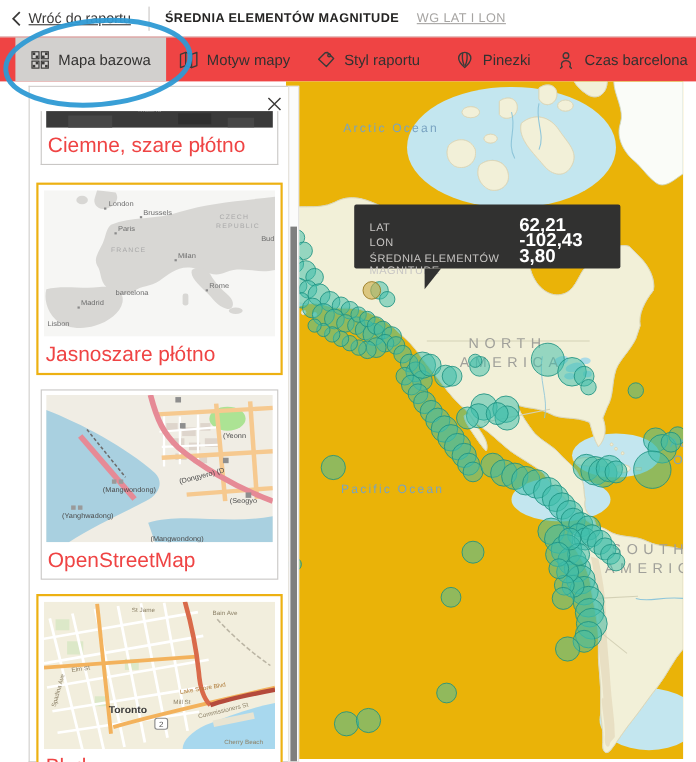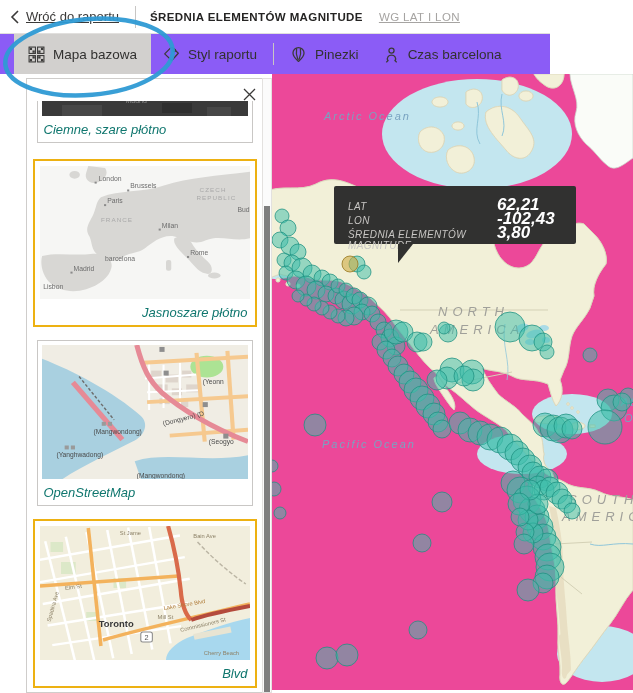--- a/index.html
+++ b/index.html
@@ -6,62 +6,62 @@
   #page{position:relative;width:633px;height:693px;overflow:hidden;background:#fff;
         font-family:"Liberation Sans","DejaVu Sans",sans-serif;color:#252423;}
   
   #topbar{position:absolute;left:0;top:0;width:633px;height:33px;display:flex;align-items:center;background:#fff;}
   #back{display:flex;align-items:center;gap:6px;margin-left:10px;cursor:pointer;}
   #back .lbl{font-size:13px;color:#3b3a39;text-decoration:underline;}
   #tb-sep{width:1px;height:22px;background:#c8c6c4;margin:0 14px 0 16px;}
   #vtitle{font-size:11.5px;font-weight:bold;letter-spacing:.4px;color:#252423;}
   #vsub{font-size:11.5px;letter-spacing:.4px;color:#a6a4a2;margin-left:16px;text-decoration:underline;}
   
-  #toolbar{position:absolute;left:0;top:33px;width:550px;height:41px;background:#8b5cf6;
+  #toolbar{position:absolute;left:0;top:33px;width:633px;height:41px;background:#ef4444;
            border-top:1px solid #e1dfdd;display:flex;align-items:stretch;box-sizing:border-box;}
   .titem{display:flex;align-items:center;gap:8px;padding:0 12px;font-size:13.5px;color:#323130;cursor:pointer;white-space:nowrap;}
   .titem.sel{background:#d2d0ce;padding:0 14px;margin-left:14px;}
   .titem svg{flex:0 0 auto;}
   .tsep{width:1px;background:#c8c6c4;margin:9px 4px;}
   
   #panel{position:absolute;left:26px;top:78px;width:236px;height:615px;background:#fff;
          border:1px solid #cfcdcb;border-right:none;box-sizing:border-box;z-index:10;}
   #panel-close{position:absolute;top:6px;right:4px;width:18px;height:18px;cursor:pointer;display:flex;align-items:center;justify-content:center;}
   #cards{padding-top:22px;}
   .card{width:206px;margin:0 auto 13px;border:1px solid #c9c7c5;padding:4px 4px 2px;box-sizing:content-box;cursor:pointer;background:#fff;}
-  .card.sel{width:210px;border:2px solid #edb112;padding:5px 5px 2px;text-align:right;}
+  .card.sel{width:210px;border:2px solid #edb112;padding:5px 5px 2px;}
   .card.cropped{border-top:none;margin-bottom:16px;padding-top:0;}
   .thumb{display:block;width:100%;}
-  .card .lbl{font-size:13px;color:#0f766e;padding:6px 2px 3px 2px;font-style:italic;}
+  .card .lbl{font-size:19px;color:#ef4444;padding:6px 2px 3px 2px;}
   .darkthumb{height:15px;background:#3a3a3a;position:relative;overflow:hidden;}
   .darkthumb .patch{position:absolute;background:#474747;}
   .darkthumb .city{position:absolute;top:-4px;left:84px;font-size:7px;color:#8b8b8b;}
   
   .tl{font-family:"Liberation Sans",sans-serif;font-size:6.5px;fill:#6d6d6d;}
   .tl.region{font-size:6px;fill:#a9a9a9;letter-spacing:1px;}
   .tl.big{font-size:9px;font-weight:bold;fill:#3a3a3a;}
   .tl.road{fill:#b07c3a;font-size:5.5px;}
   .tl.street{fill:#8d8268;font-size:5.5px;}
   .tl.dark{fill:#4a4a4a;}
   
   #vscroll{position:absolute;left:262px;top:78px;width:10px;height:615px;background:#fbfbfb;border:1px solid #e3e1df;box-sizing:border-box;z-index:11;}
   #vthumb{position:absolute;left:1px;top:127px;width:6px;height:486px;background:#7f7f7f;}
   
-  #map{position:absolute;left:272px;top:74px;width:361px;height:616px;overflow:hidden;background:#ec4899;font-style:italic;}
+  #map{position:absolute;left:260px;top:74px;width:361px;height:616px;overflow:hidden;background:#eab308;}
   .ocean-lab{font-size:11px;fill:#79a3c1;letter-spacing:2px;}
   .cont-lab{font-size:13px;fill:#a0a09a;letter-spacing:5px;}
   .bubble{fill:rgba(64,190,171,.52);stroke:rgba(30,145,129,.85);stroke-width:.9;}
   .bubble.hl{fill:rgba(205,172,70,.6);stroke:rgba(152,120,32,.9);}
   
   #tooltip{position:absolute;left:62px;top:112px;width:242px;height:58px;background:#313130;border-radius:2px;
            box-sizing:border-box;padding:9px 12px 8px 14px;z-index:5;}
   #tooltip:after{content:"";position:absolute;left:64px;top:100%;width:0;height:0;
                  border-top:19px solid #313130;border-right:15px solid transparent;}
   .trow{display:flex;align-items:baseline;height:14px;}
-  .trow .tlab{width:149px;font-size:10px;letter-spacing:.4px;color:#c8c6c4;}
+  .trow .tlab{width:136px;font-size:10px;letter-spacing:.4px;color:#c8c6c4;}
   .trow .tval{font-size:17px;font-weight:bold;color:#fff;}
   
   #annotation{position:absolute;left:0;top:0;z-index:50;pointer-events:none;}
   .ico{stroke:#3b3a39;fill:none;stroke-width:1.2;stroke-linejoin:round;stroke-linecap:round;}
 </style>
 </head>
 <body>
 
 <div id="page">
 
@@ -91,20 +91,27 @@
             <rect x="4.2" y="4.2" width="2.2" height="2.2"></rect>
           <rect x="12.2" y="1.6" width="2.2" height="2.2"></rect>
             <rect x="9.6" y="4.2" width="2.2" height="2.2"></rect>
           <rect x="4.2" y="9.6" width="2.2" height="2.2"></rect>
             <rect x="1.6" y="12.2" width="2.2" height="2.2"></rect>
           <rect x="9.6" y="9.6" width="2.2" height="2.2"></rect>
             <rect x="12.2" y="12.2" width="2.2" height="2.2"></rect>
         </g>
       </svg>
       <span>Mapa bazowa</span>
+    </div>
+    <div class="titem">
+      <svg class="ico" width="17" height="17" viewBox="0 0 16 16">
+        <path d="M1,3.2 L5.5,1.5 L10.5,3.2 L15,1.5 L15,12.8 L10.5,14.5 L5.5,12.8 L1,14.5 Z"></path>
+        <path d="M5.5,1.5 V12.8 M10.5,3.2 V14.5"></path>
+      </svg>
+      <span>Motyw mapy</span>
     </div>
     <div class="titem">
       <svg class="ico" width="17" height="17" viewBox="0 0 16 16">
         <path d="M9.2,1.6 L14.4,6.8 L8.2,13.6 L1.6,7.4 L7.2,1.8 Z"></path>
         <circle cx="10.6" cy="4.1" r="1.2"></circle>
       </svg>
       <span>Styl raportu</span>
     </div>
     <div class="tsep"></div>
     <div class="titem">

